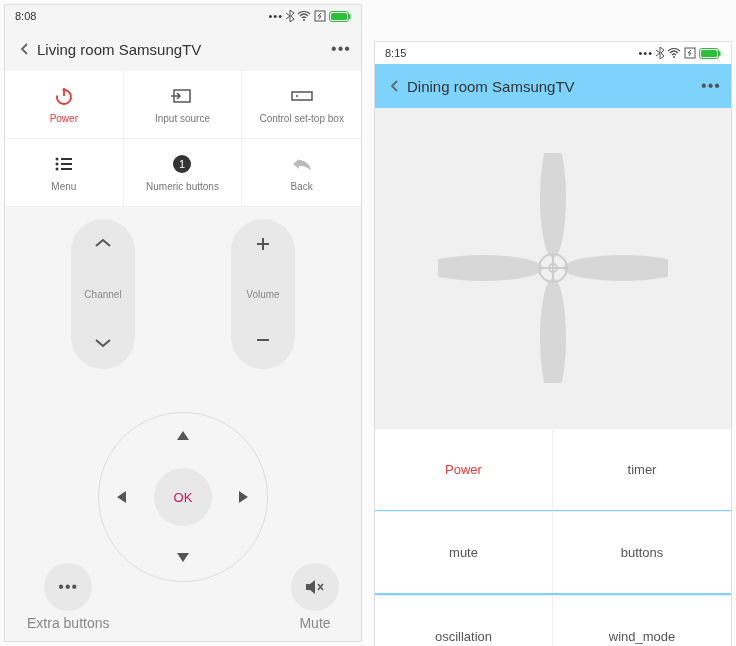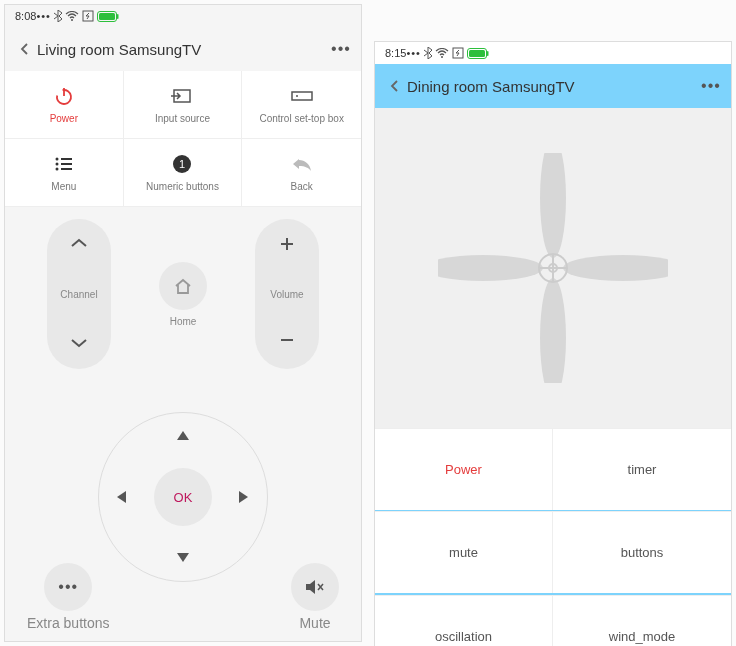--- a/index.html
+++ b/index.html
@@ -19,21 +19,21 @@
     background: #f5f5f5;
     display: flex;
     flex-direction: column;
     overflow: hidden;
   }
   .phone.right { background: #7dd3fc; margin-top: 37px; }
   .status-bar {
     height: 22px;
     display: flex;
     align-items: center;
-    justify-content: flex-start;
+    justify-content: space-between;
     padding: 0 10px;
     font-size: 11px;
     color: #333;
     background: #fff;
   }
   .phone.left .status-bar { background: #f5f5f5; }
   .status-right { display: flex; align-items: center; gap: 3px; }
   .status-right svg { display: block; }
   .nav-header {
     height: 44px;
@@ -263,28 +263,20 @@
         <svg width="18" height="12" viewBox="0 0 18 12">
             <path d="M2 9l7-6 7 6" stroke="#555" stroke-width="2" fill="none"></path>
           </svg>
       </span>
       <span class="plabel">Channel</span>
       <span>
         <svg width="18" height="12" viewBox="0 0 18 12">
             <path d="M2 3l7 6 7-6" stroke="#555" stroke-width="2" fill="none"></path>
           </svg>
       </span>
-    </div>
-    <div class="home-col">
-      <div class="circle-btn">
-        <svg width="20" height="18" viewBox="0 0 20 18">
-            <path d="M3 9l7-6 7 6M5 8v8h10V8" stroke="#999" stroke-width="1.8" fill="none"></path>
-          </svg>
-      </div>
-      <span class="lbl">Home</span>
     </div>
     <div class="pill">
       <span>
         <svg width="18" height="18" viewBox="0 0 18 18">
             <line x1="9" y1="3" x2="9" y2="15" stroke="#555" stroke-width="2"></line>
             <line x1="3" y1="9" x2="15" y2="9" stroke="#555" stroke-width="2"></line>
           </svg>
       </span>
       <span class="plabel">Volume</span>
       <span>

